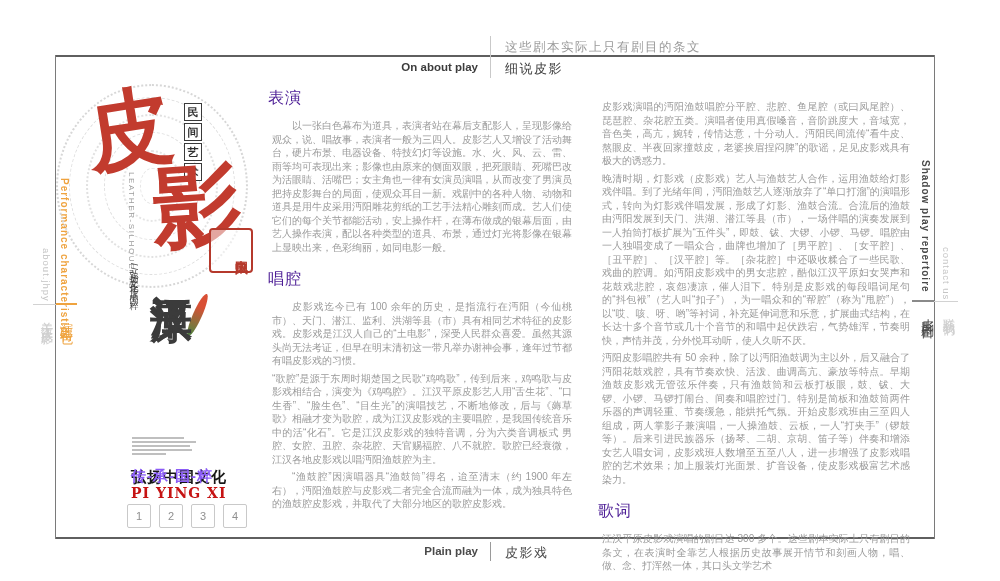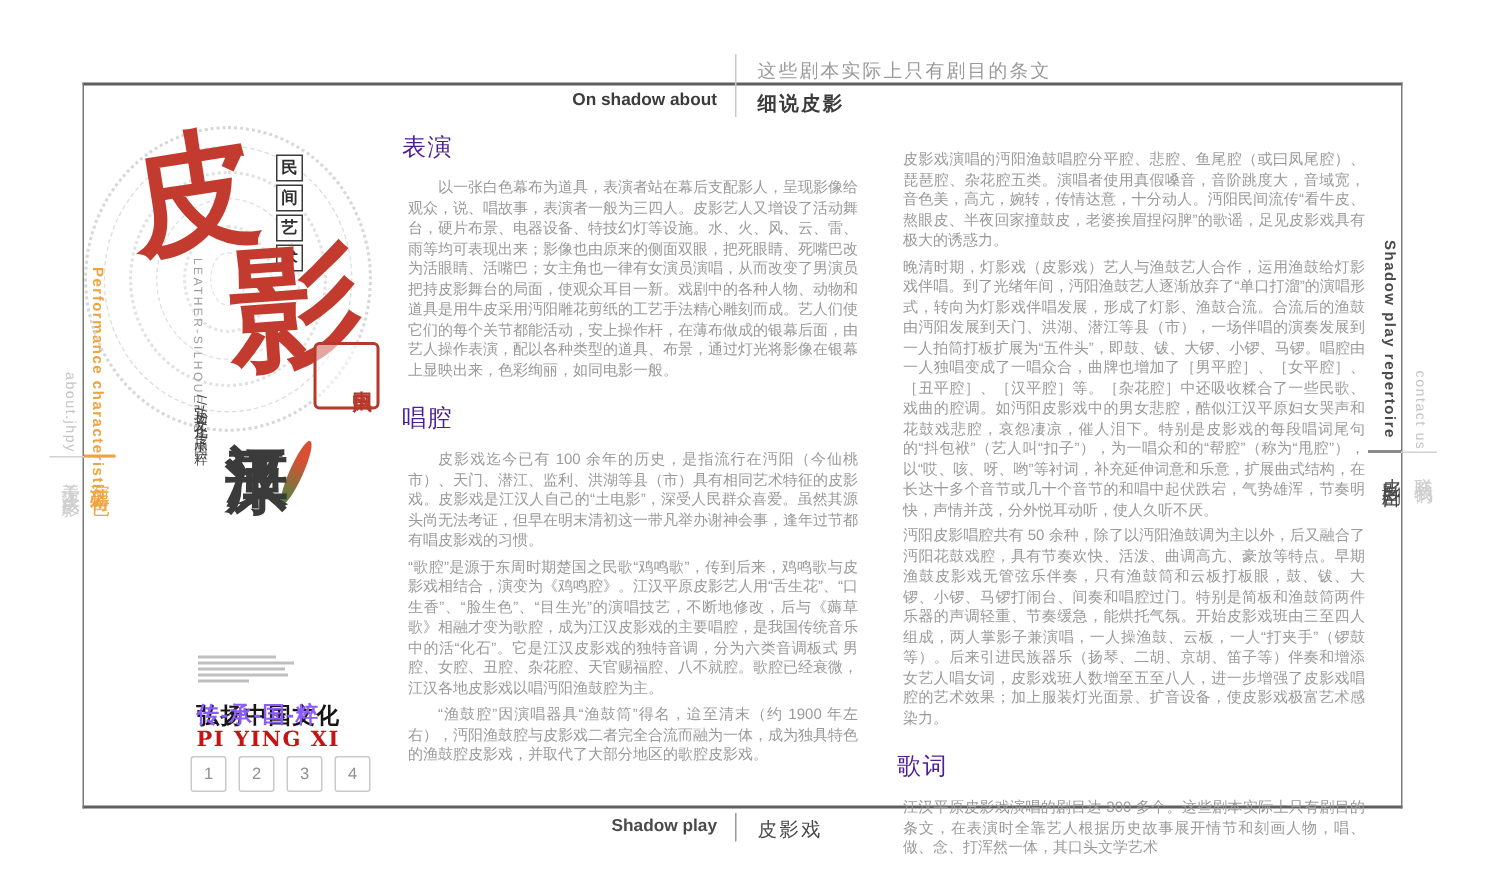--- a/index.html
+++ b/index.html
@@ -11,21 +11,21 @@
   .frame-line{position:absolute;background:#5f5f5f;}
   #frame-top{left:55px;top:55px;width:880px;height:2px;}
   #frame-bottom{left:55px;top:537px;width:880px;height:2px;}
   #frame-left{left:55px;top:55px;width:1px;height:484px;background:#7a7a7a;}
   #frame-right{left:934px;top:55px;width:1px;height:484px;background:#7a7a7a;}
 
   
   .hdr-en-light{left:170px;top:40px;width:308px;text-align:right;font-size:11px;color:#a3a3a3;letter-spacing:.6px;}
   .hdr-zh-light{left:505px;top:39px;font-size:12.5px;color:#9a9a9a;letter-spacing:1.5px;}
   .hdr-en-dark{left:250px;top:61px;width:228px;text-align:right;font-size:11.5px;color:#3c3c3c;font-weight:bold;}
-  .hdr-zh-dark{left:505px;top:60px;font-size:13px;color:#3c3c3c;font-weight:bold;letter-spacing:1.5px;}
+  .hdr-zh-dark{left:505px;top:60px;font-size:13px;color:#3c3c3c;font-weight:normal;letter-spacing:1.5px;}
   .hdr-divider{left:490px;top:36px;width:1px;height:42px;background:#c9c9c9;}
   .ftr-en{left:300px;top:545px;width:178px;text-align:right;font-size:11.5px;color:#4a4a4a;font-weight:bold;}
   .ftr-zh{left:505px;top:544px;font-size:13px;color:#4a4a4a;letter-spacing:1.5px;}
   .ftr-divider{left:490px;top:542px;width:1px;height:19px;background:#9a9a9a;}
 
   
   .vtext{writing-mode:vertical-rl;white-space:nowrap;}
   #rail-perf-en{left:59px;top:178px;font-size:10px;font-weight:bold;color:#efa33f;letter-spacing:1px;}
   #rail-about-en{left:41px;top:248px;font-size:9.5px;color:#c4c4c4;letter-spacing:1px;}
   #rail-left-div{left:33px;top:304px;width:44px;height:1px;background:#d2d2d2;}
@@ -88,21 +88,21 @@
 
 <div id="stage">
 
   <div id="frame-top" class="frame-line"></div>
   <div id="frame-bottom" class="frame-line"></div>
   <div id="frame-left" class="frame-line"></div>
   <div id="frame-right" class="frame-line"></div>
 
   <div class="abs hdr-divider"></div>
   <div class="abs hdr-zh-light">这些剧本实际上只有剧目的条文</div>
-  <div class="abs hdr-en-dark">On shadow about</div>
+  <div class="abs hdr-en-dark">On about play</div>
   <div class="abs hdr-zh-dark">细说皮影</div>
 
   <div class="abs vtext" id="rail-perf-en">Performance characteristics</div>
   <div class="abs vtext" id="rail-about-en">about.jhpy</div>
   <div class="abs" id="rail-left-div"></div>
   <div class="abs" id="rail-left-div-hl"></div>
   <div class="abs vtext" id="rail-perf-zh">演艺特色</div>
   <div class="abs vtext" id="rail-about-zh">关于江汉皮影</div>
 
   <div class="abs vtext" id="rail-rep-en">Shadow play repertoire</div>
@@ -160,17 +160,17 @@
   </div>
 
   <div class="col" id="col-right">
     <p>皮影戏演唱的沔阳渔鼓唱腔分平腔、悲腔、鱼尾腔（或曰凤尾腔）、琵琶腔、杂花腔五类。演唱者使用真假嗓音，音阶跳度大，音域宽，音色美，高亢，婉转，传情达意，十分动人。沔阳民间流传“看牛皮、熬眼皮、半夜回家撞鼓皮，老婆挨眉捏闷脾”的歌谣，足见皮影戏具有极大的诱惑力。</p>
     <p>晚清时期，灯影戏（皮影戏）艺人与渔鼓艺人合作，运用渔鼓给灯影戏伴唱。到了光绪年间，沔阳渔鼓艺人逐渐放弃了“单口打溜”的演唱形式，转向为灯影戏伴唱发展，形成了灯影、渔鼓合流。合流后的渔鼓由沔阳发展到天门、洪湖、潜江等县（市），一场伴唱的演奏发展到一人拍筒打板扩展为“五件头”，即鼓、钹、大锣、小锣、马锣。唱腔由一人独唱变成了一唱众合，曲牌也增加了［男平腔］、［女平腔］、［丑平腔］、［汉平腔］等。［杂花腔］中还吸收糅合了一些民歌、戏曲的腔调。如沔阳皮影戏中的男女悲腔，酷似江汉平原妇女哭声和花鼓戏悲腔，哀怨凄凉，催人泪下。特别是皮影戏的每段唱词尾句的“抖包袱”（艺人叫“扣子”），为一唱众和的“帮腔”（称为“甩腔”），以“哎、咳、呀、哟”等衬词，补充延伸词意和乐意，扩展曲式结构，在长达十多个音节或几十个音节的和唱中起伏跌宕，气势雄浑，节奏明快，声情并茂，分外悦耳动听，使人久听不厌。</p>
     <p>沔阳皮影唱腔共有 50 余种，除了以沔阳渔鼓调为主以外，后又融合了沔阳花鼓戏腔，具有节奏欢快、活泼、曲调高亢、豪放等特点。早期渔鼓皮影戏无管弦乐伴奏，只有渔鼓筒和云板打板眼，鼓、钹、大锣、小锣、马锣打闹台、间奏和唱腔过门。特别是简板和渔鼓筒两件乐器的声调轻重、节奏缓急，能烘托气氛。开始皮影戏班由三至四人组成，两人掌影子兼演唱，一人操渔鼓、云板，一人“打夹手”（锣鼓等）。后来引进民族器乐（扬琴、二胡、京胡、笛子等）伴奏和增添女艺人唱女词，皮影戏班人数增至五至八人，进一步增强了皮影戏唱腔的艺术效果；加上服装灯光面景、扩音设备，使皮影戏极富艺术感染力。</p>
     <h2 class="sec-h mt">歌词</h2>
     <p>江汉平原皮影戏演唱的剧目达 300 多个。这些剧本实际上只有剧目的条文，在表演时全靠艺人根据历史故事展开情节和刻画人物，唱、做、念、打浑然一体，其口头文学艺术</p>
   </div>
 
-  <div class="abs ftr-en">Shadow play</div>
+  <div class="abs ftr-en">Plain play</div>
   <div class="abs ftr-divider"></div>
   <div class="abs ftr-zh">皮影戏</div>
 
 </div>
 
 </body></html>

